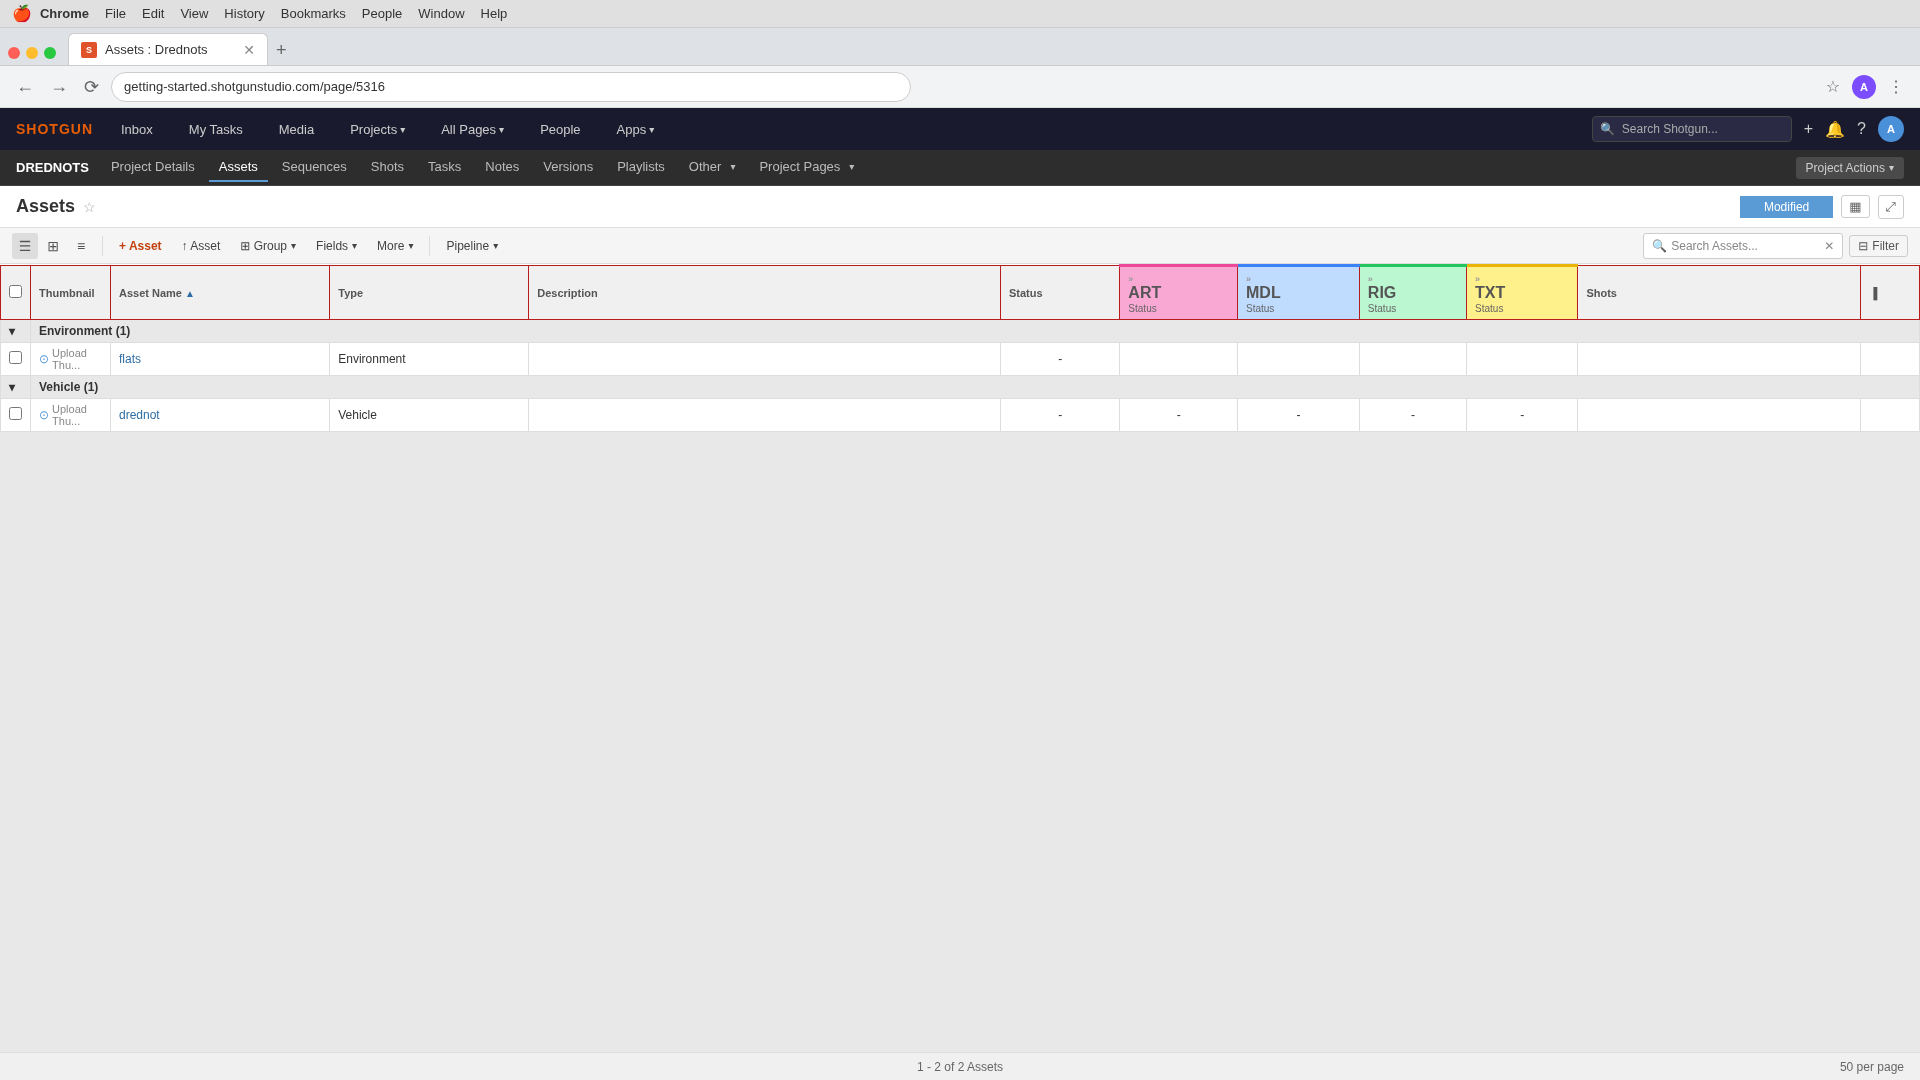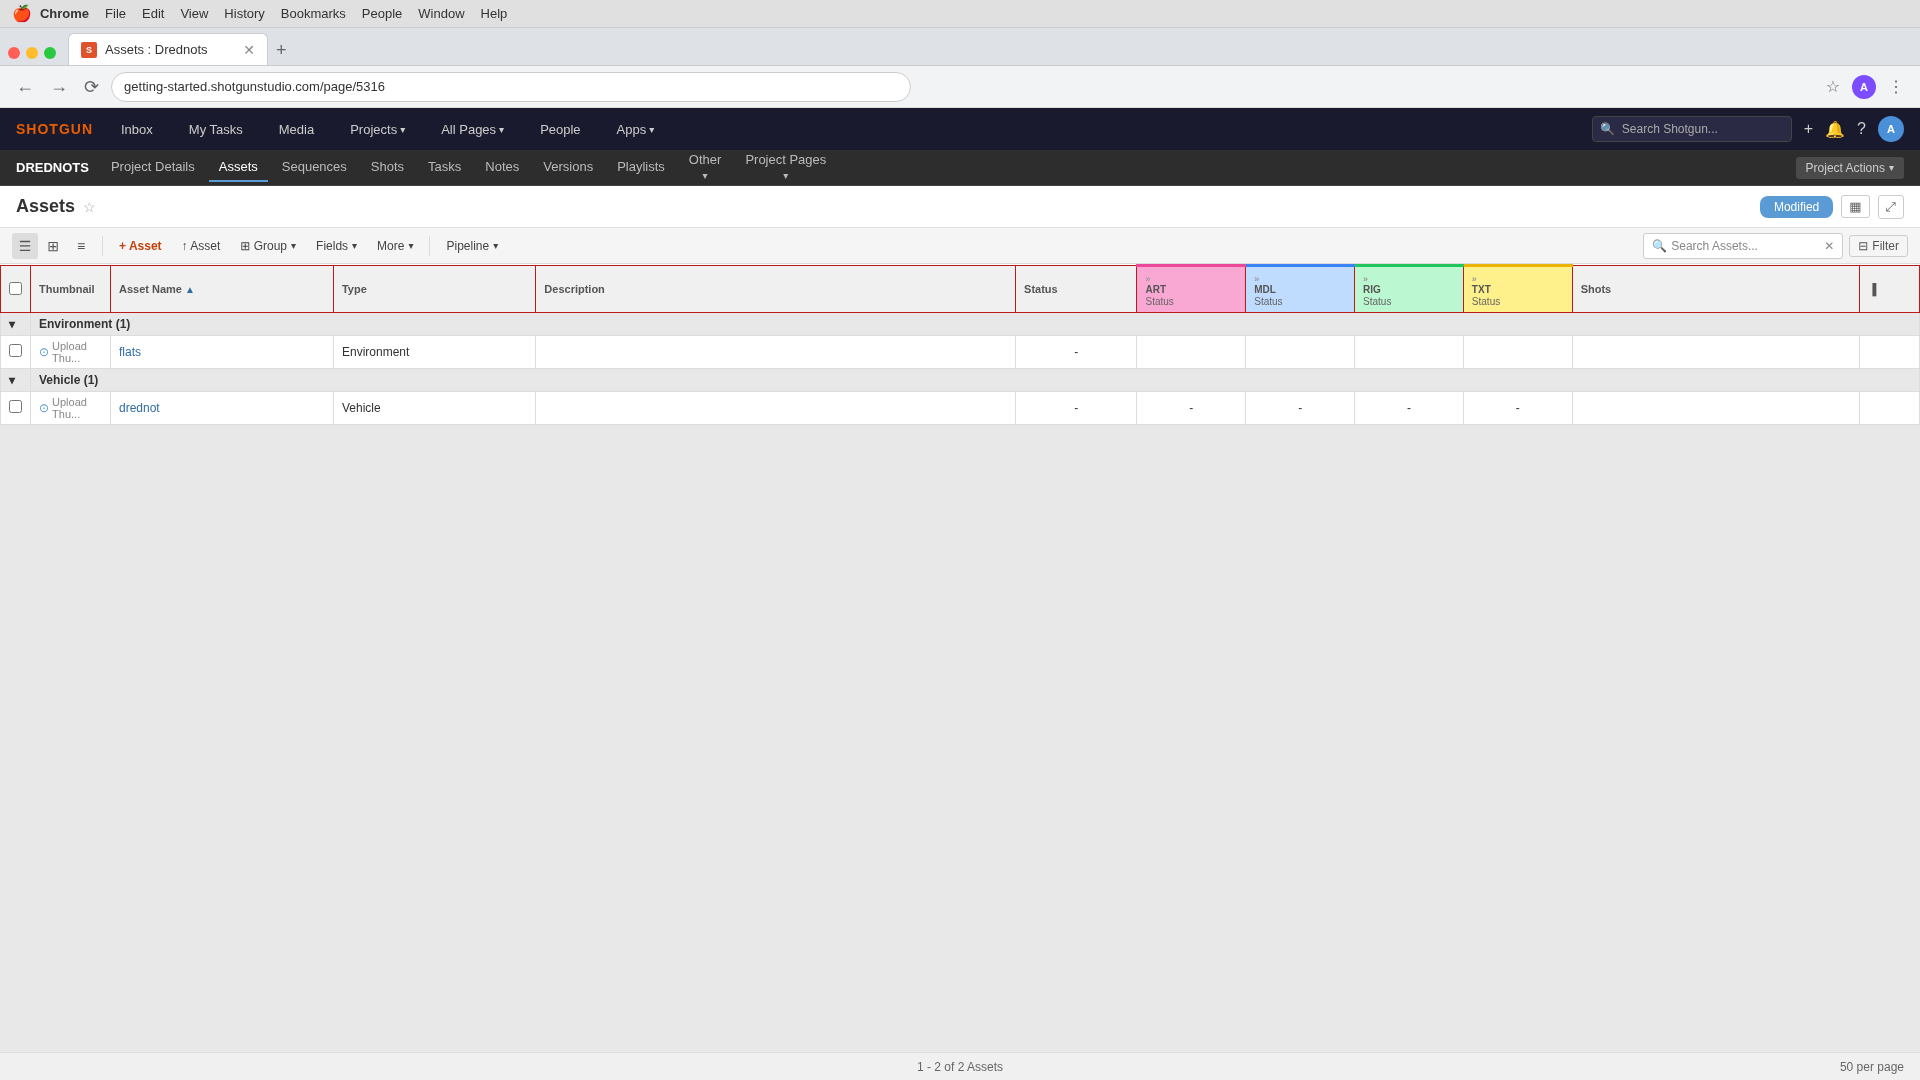--- a/index.html
+++ b/index.html
@@ -112,38 +112,38 @@
       background: #2d2d2d;
       display: flex;
       align-items: center;
       padding: 8px 16px;
       gap: 4px;
       border-bottom: 1px solid #444;
     }
     .project-name { color: #fff; font-weight: 600; font-size: 13px; margin-right: 8px; cursor: pointer; }
     .proj-nav-item { color: #bbb; font-size: 13px; padding: 6px 10px; cursor: pointer; border-bottom: 2px solid transparent; }
     .proj-nav-item.active { color: #fff; border-bottom: 2px solid #5b9bd5; }
-    .proj-nav-item.dropdown { display:flex;align-items:center;gap:3px;flex-direction:column; }
+    .proj-nav-item.dropdown { display:flex;align-items:center;gap:9px; }
     .proj-nav-right { margin-left: auto; }
     .project-actions-btn { background: #4a4a4a; border: none; color: #ccc; padding: 4px 10px; border-radius: 3px; cursor: pointer; font-size: 12px; display:flex;align-items:center;gap:4px; }
 
     
     .page-header {
       height: 42px;
       background: #fff;
       display: flex;
       align-items: center;
       padding: 0 16px;
       border-bottom: 1px solid #ddd;
       gap: 8px;
     }
     .page-title { font-size: 18px; font-weight: 600; color: #333; }
     .favorite-star { color: #aaa; cursor: pointer; font-size: 14px; }
     .page-header-right { margin-left: auto; display: flex; align-items: center; gap: 8px; }
-    .modified-btn { background: #5b9bd5; color: white; border: none; padding: 4px 14px; border-radius: 8px; font-size: 12px; cursor: pointer; }
+    .modified-btn { background: #5b9bd5; color: white; border: none; padding: 4px 24px; border-radius: 0; font-size: 12px; cursor: pointer; }
     .view-btn { background: none; border: 1px solid #ccc; color: #666; padding: 3px 7px; border-radius: 3px; font-size: 13px; cursor: pointer; }
 
     
     .toolbar {
       height: 36px;
       background: #f5f5f5;
       display: flex;
       align-items: center;
       padding: 0 12px;
       gap: 4px;
@@ -219,21 +219,21 @@
       align-items: center;
       gap: 3px;
     }
     .upload-icon { color: #5b9bd5; font-size: 12px; }
 
     
     .pipeline-header-art { background: #f9a8d4 !important; border-top: 3px solid #ec4899 !important; }
     .pipeline-header-mdl { background: #bfdbfe !important; border-top: 3px solid #3b82f6 !important; }
     .pipeline-header-rig { background: #bbf7d0 !important; border-top: 3px solid #22c55e !important; }
     .pipeline-header-txt { background: #fef08a !important; border-top: 3px solid #eab308 !important; }
-    .pipeline-step-label { font-size: 10px; font-weight: 700; display:block; }
+    .pipeline-step-label { font-size: 16px; font-weight: 700; display:block; }
     .pipeline-step-sub { font-size: 10px; font-weight: 400; color: #666; }
     .col-arrow { font-size: 9px; color: #999; }
 
     
     .status-bar {
       position: fixed;
       bottom: 0;
       left: 0;
       right: 0;
       height: 28px;

